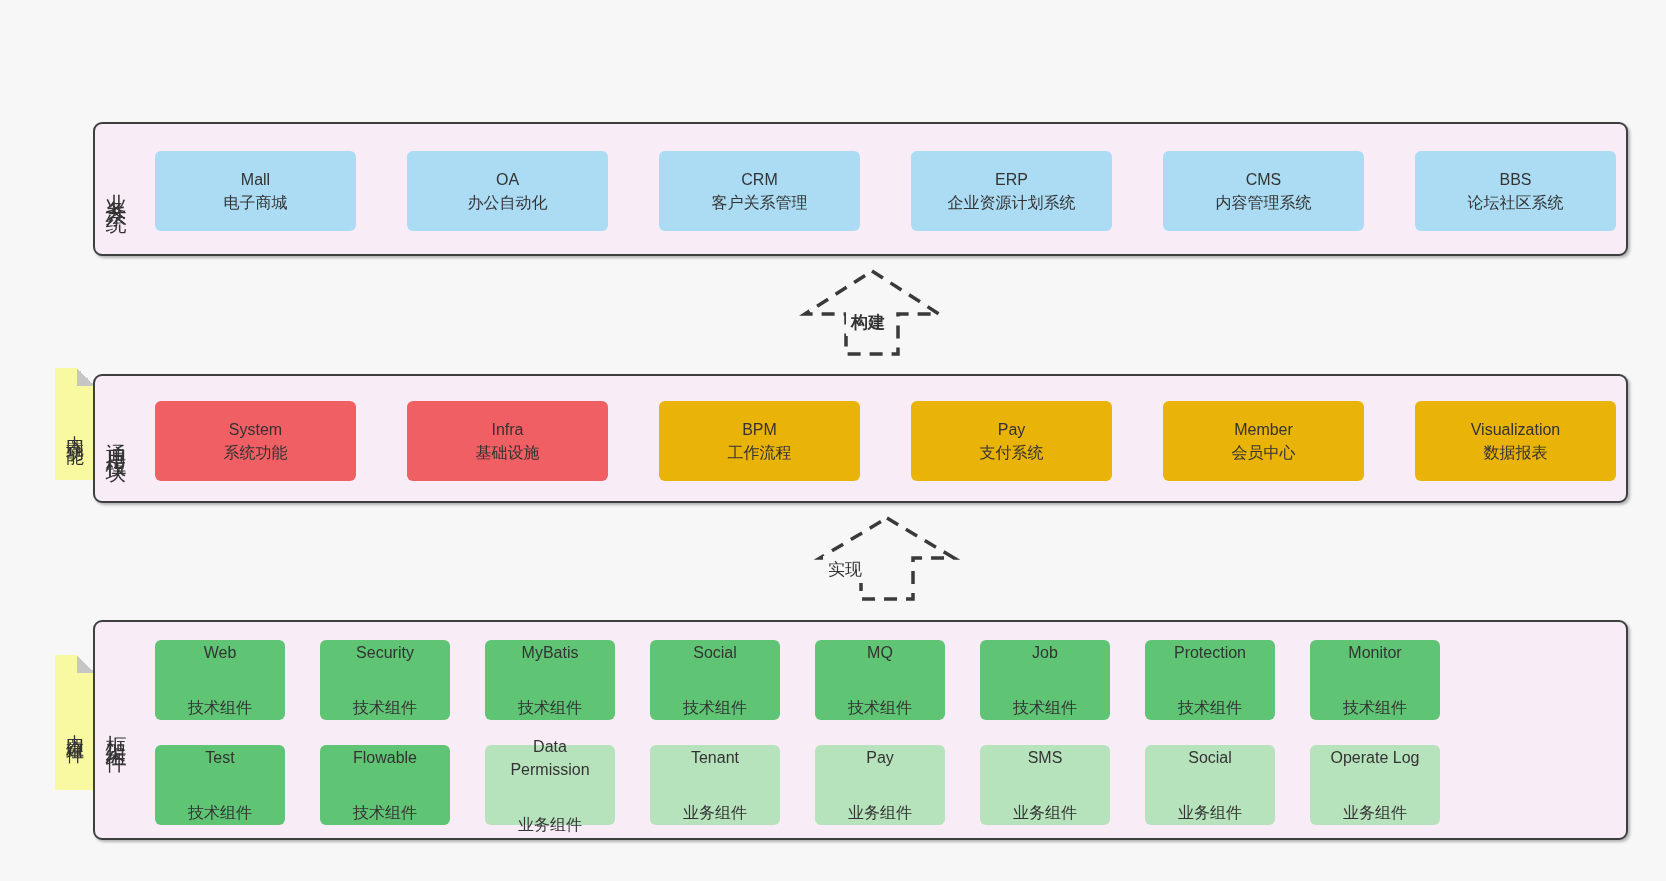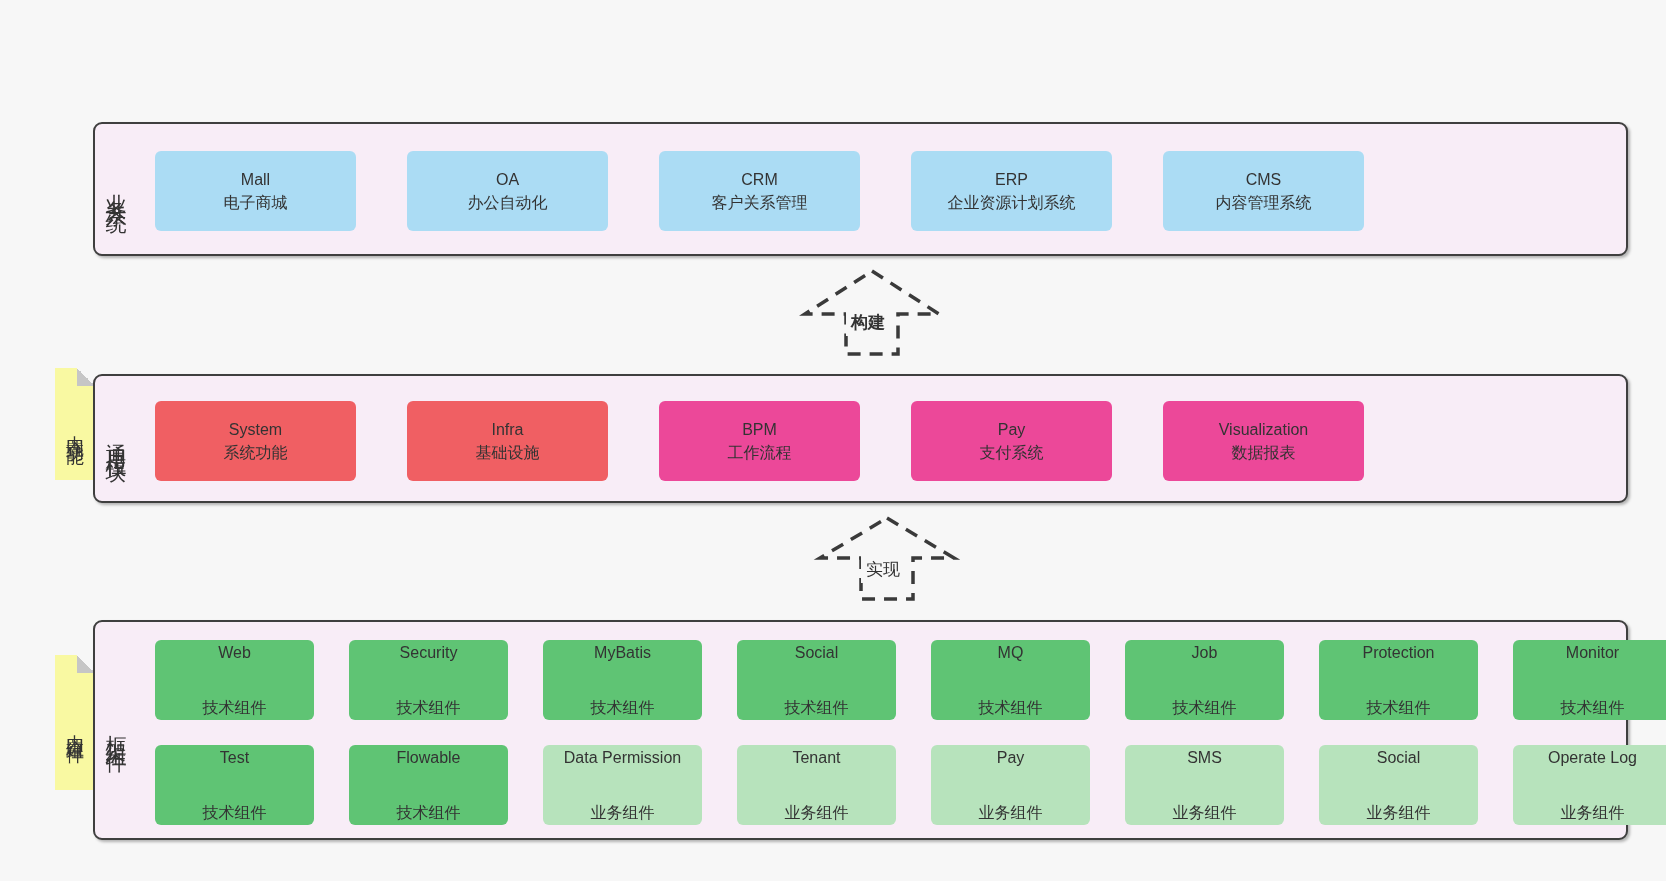--- a/index.html
+++ b/index.html
@@ -55,44 +55,44 @@
   .row-c2 { top:123px; }
 
   .box {
     box-sizing:border-box;
     height:80px; border-radius:6px;
     display:flex; flex-direction:column; align-items:center; justify-content:center;
     text-align:center; font-size:16px; line-height:23px; color:#333;
     padding:0 10px;
   }
   .row-wide  .box { width:201px; }
-  .row-narrow .box { width:159px;gap:32px; }
+  .row-narrow .box { width:130px;gap:32px; }
   .box .en, .box .zh { display:block; width:100%; }
 
   .v-blue       { background:#abdcf4; }
   .v-red        { background:#f05f63; }
-  .v-pink       { background:#ec4899; }
+  .v-pink       { background:#eab308; }
   .v-green      { background:#5fc474; }
   .v-lightgreen { background:#b7e3bc; }
 
   
   .arrow { position:absolute; z-index:3; }
   .arrow-1 { left:795px; top:255px; }
   .arrow-2 { left:810px; top:503px; }
   .arrow polygon {
     fill:none; stroke:#3a3a3a; stroke-width:3.5;
     stroke-dasharray:13 9;
   }
   .arrow-label {
     position:absolute; z-index:4;
     background:#f7f7f7; padding:2px 5px;
     font-size:17px; color:#333;
   }
   .arrow-label-1 { left:846px; top:309px;font-weight:bold; }
-  .arrow-label-2 { left:861px; top:556px; }
+  .arrow-label-2 { left:823px; top:556px; }
 </style>
 </head>
 <body>
 
 <div class="canvas">
 
   <div class="note note-1">
     <span class="fold"></span>
     <span class="note-text">内置功能</span>
   </div>
@@ -118,20 +118,24 @@
           <span class="zh">客户关系管理</span>
         </div>
         <div class="box v-blue">
           <span class="en">ERP</span>
           <span class="zh">企业资源计划系统</span>
         </div>
         <div class="box v-blue">
           <span class="en">CMS</span>
           <span class="zh">内容管理系统</span>
         </div>
+        <div class="box v-blue">
+          <span class="en">BBS</span>
+          <span class="zh">论坛社区系统</span>
+        </div>
       </div>
   </section>
 
   <svg class="arrow arrow-1" width="164" height="102" viewBox="0 0 164 102">
     <polygon points="77,16 144,59 103,59 103,99 51,99 51,59 10,59"></polygon>
   </svg>
   <span class="arrow-label arrow-label-1">构建</span>
 
   <section class="panel panel-modules">
     <div class="v-label">通用模块</div>
@@ -147,20 +151,24 @@
         </div>
         <div class="box v-pink">
           <span class="en">BPM</span>
           <span class="zh">工作流程</span>
         </div>
         <div class="box v-pink">
           <span class="en">Pay</span>
           <span class="zh">支付系统</span>
         </div>
         <div class="box v-pink">
+          <span class="en">Member</span>
+          <span class="zh">会员中心</span>
+        </div>
+        <div class="box v-pink">
           <span class="en">Visualization</span>
           <span class="zh">数据报表</span>
         </div>
       </div>
   </section>
 
   <svg class="arrow arrow-2" width="164" height="99" viewBox="0 0 164 99">
     <polygon points="77,15 144,55 103,55 103,96 51,96 51,55 10,55"></polygon>
   </svg>
   <span class="arrow-label arrow-label-2">实现</span>

